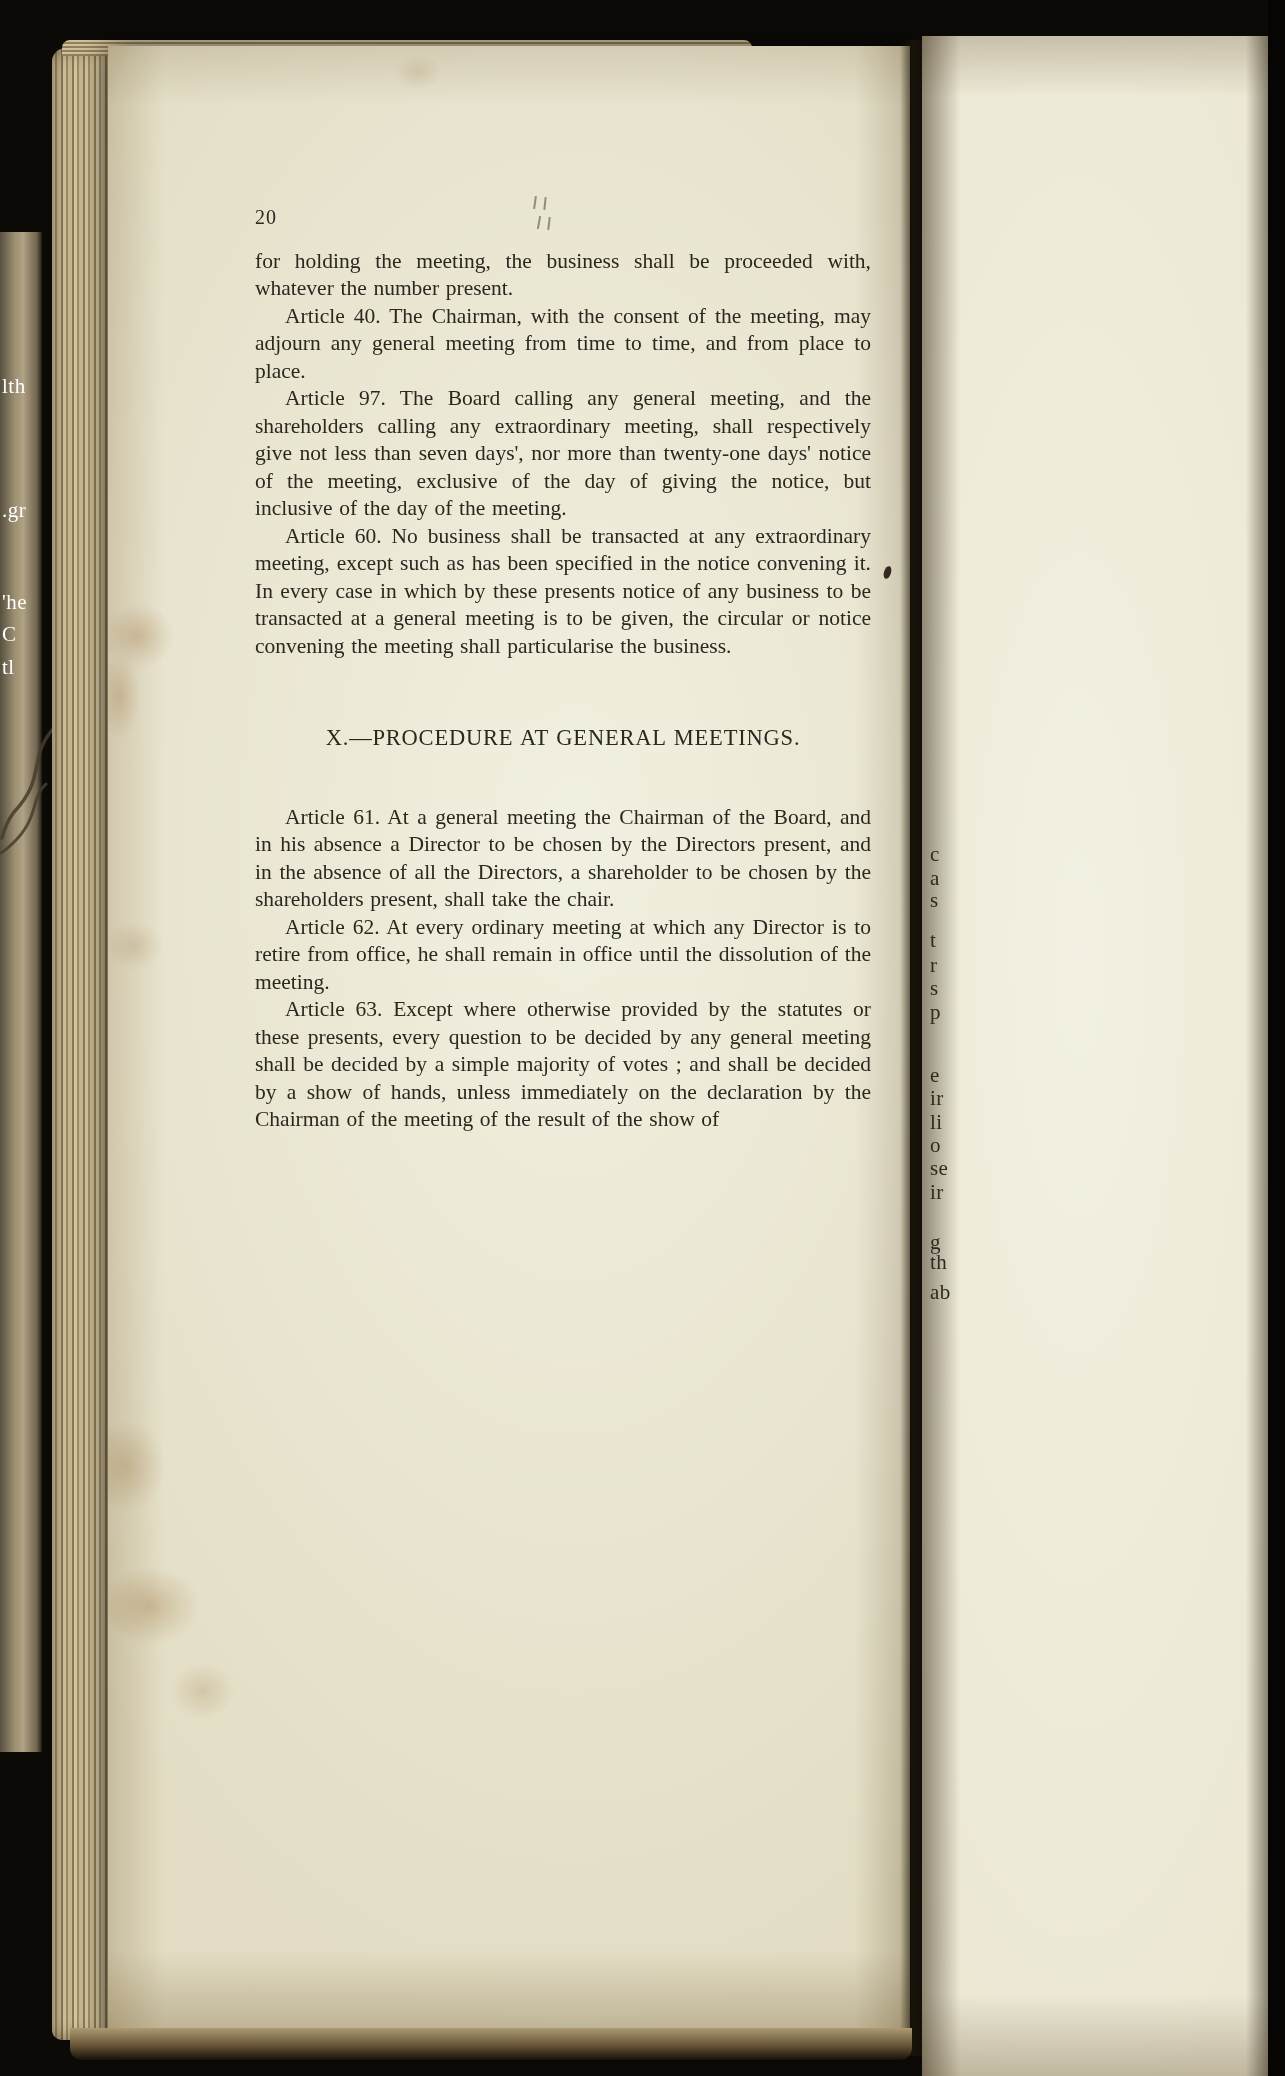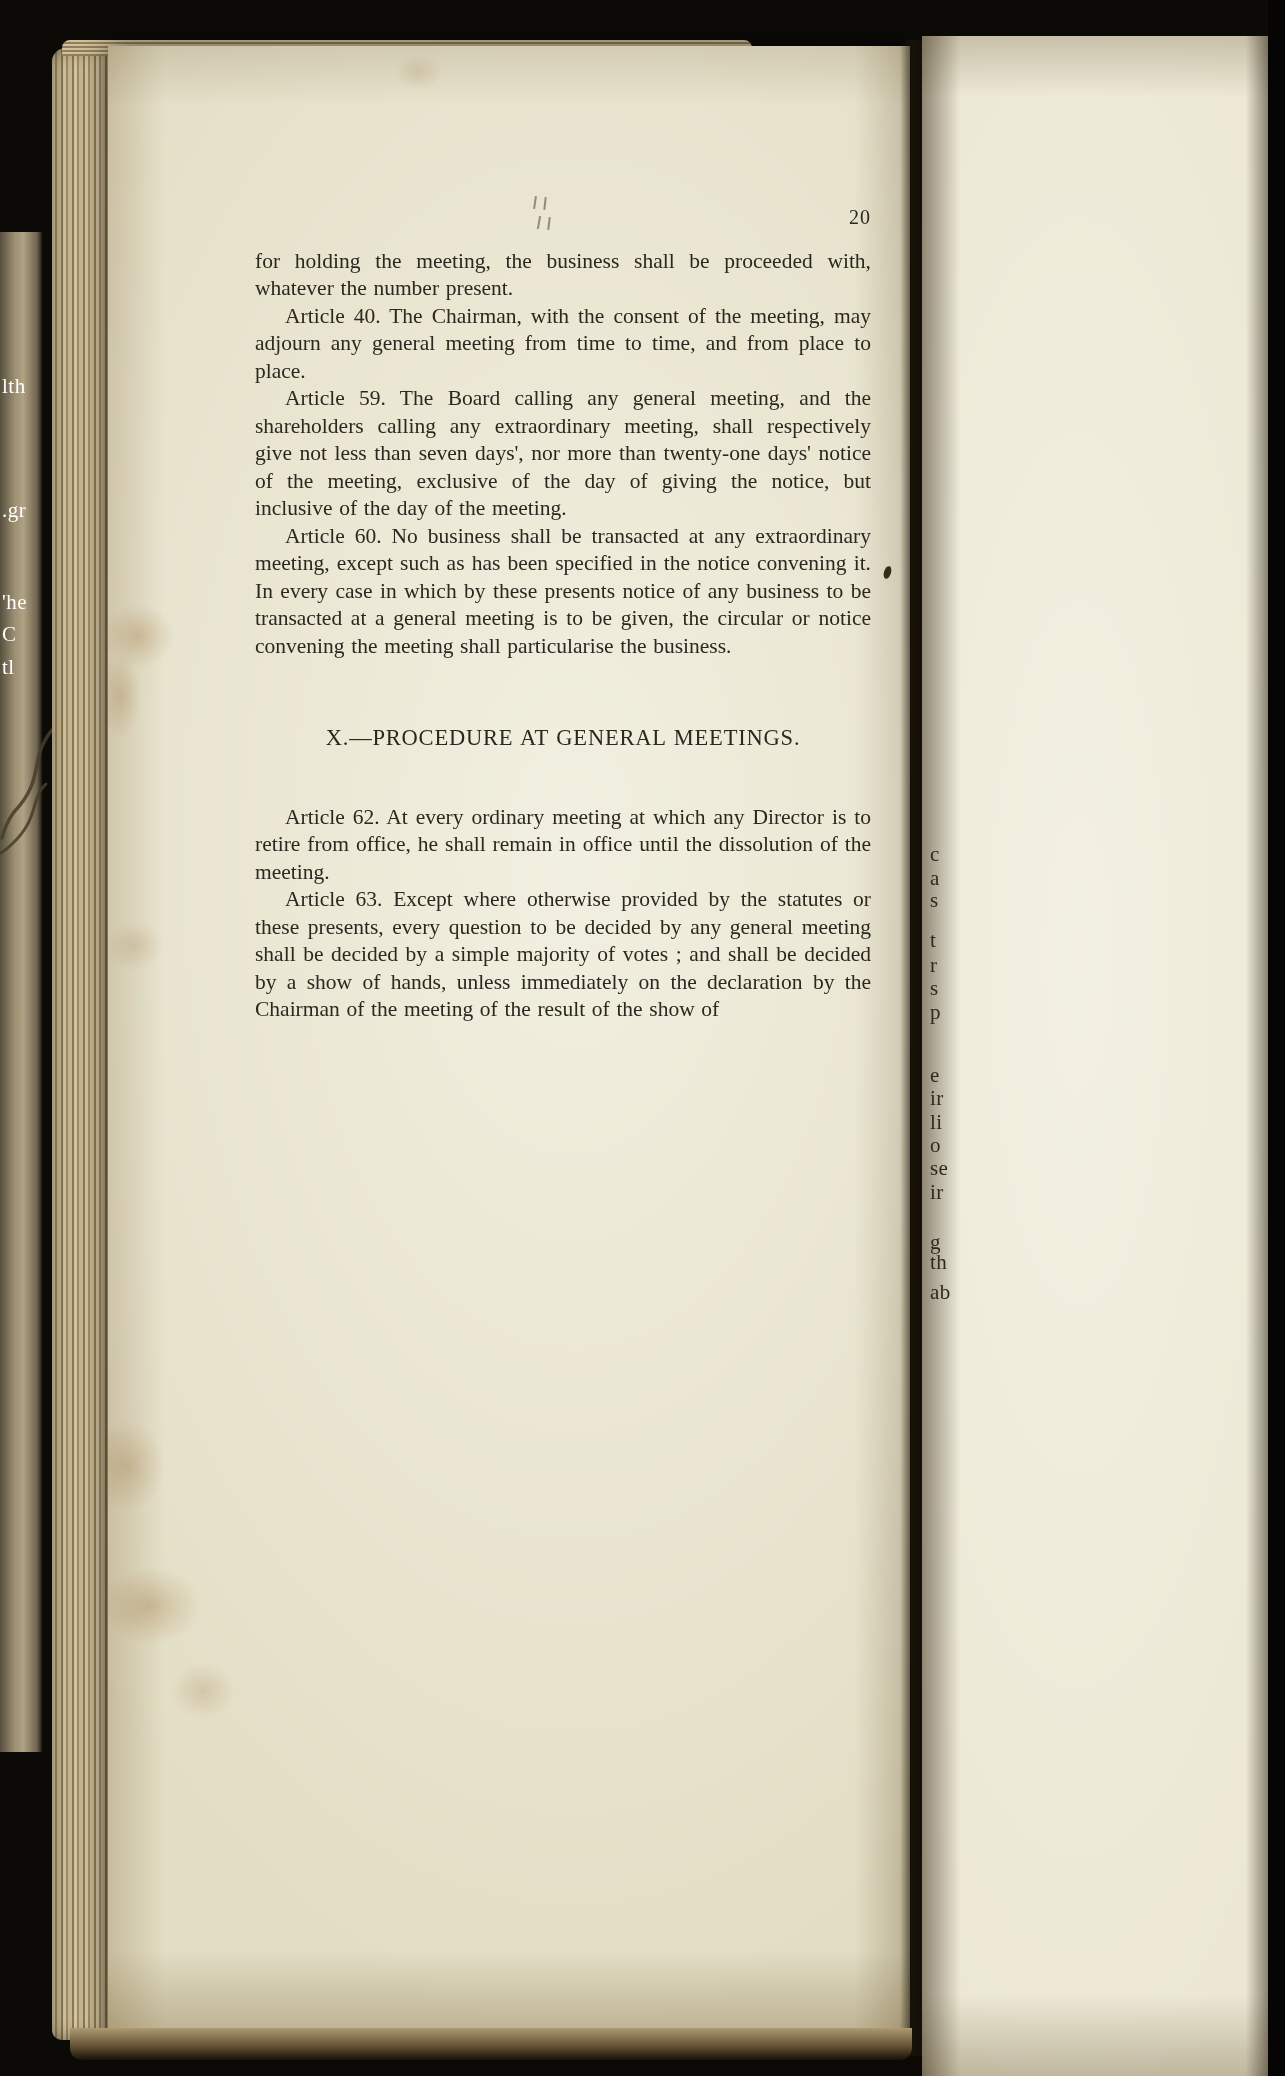--- a/index.html
+++ b/index.html
@@ -53,21 +53,21 @@
   }
 
   
   .col{
     position:absolute;left:147px;top:158px;width:616px;
     color:#2b2820;
     font-size:21.5px;line-height:27.5px;
     word-spacing:.06em;
   }
   .page-number{
-    text-align:right;font-size:20px;letter-spacing:1px;margin:0 0 16px 0;
+    text-align:left;font-size:20px;letter-spacing:1px;margin:0 0 16px 0;
   }
   .col p{margin:0;text-align:justify;text-indent:30px;}
   .col p.first{text-indent:0;}
   .col h2{
     font-weight:normal;font-size:22.5px;letter-spacing:.8px;
     text-align:center;margin:64px 0 52px 0;
   }
 
   
   .gutter{
@@ -138,25 +138,26 @@
       <i></i>
       <i></i>
       <i></i>
       <i></i>
     </div>
   <div class="col">
     <div class="page-number">20</div>
 
     <p class="first">for holding the meeting, the business shall be proceeded with, whatever the number present.</p>
     <p>Article 40. The Chairman, with the consent of the meeting, may adjourn any general meeting from time to time, and from place to place.</p>
-    <p>Article 59. The Board calling any general meeting, and the shareholders calling any extraordinary meeting, shall respectively give not less than seven days', nor more than twenty-one days' notice of the meeting, exclusive of the day of giving the notice, but inclusive of the day of the meeting.</p>
+    <p>Article 97. The Board calling any general meeting, and the shareholders calling any extraordinary meeting, shall respectively give not less than seven days', nor more than twenty-one days' notice of the meeting, exclusive of the day of giving the notice, but inclusive of the day of the meeting.</p>
     <p>Article 60. No business shall be transacted at any extraordinary meeting, except such as has been specified in the notice convening it. In every case in which by these presents notice of any business to be transacted at a general meeting is to be given, the circular or notice convening the meeting shall particularise the business.</p>
 
     <h2>X.—PROCEDURE AT GENERAL MEETINGS.</h2>
 
+    <p>Article 61. At a general meeting the Chairman of the Board, and in his absence a Director to be chosen by the Directors present, and in the absence of all the Directors, a shareholder to be chosen by the shareholders present, shall take the chair.</p>
     <p>Article 62. At every ordinary meeting at which any Director is to retire from office, he shall remain in office until the dissolution of the meeting.</p>
     <p>Article 63. Except where otherwise provided by the statutes or these presents, every question to be decided by any general meeting shall be decided by a simple majority of votes ; and shall be decided by a show of hands, unless immediately on the declaration by the Chairman of the meeting of the result of the show of</p>
   </div>
 </div>
 <div class="ink-speck"></div>
 
 <div class="gutter"></div>
 
 <div class="right-page">
   <span class="rfrag" style="top:806px">c</span>

